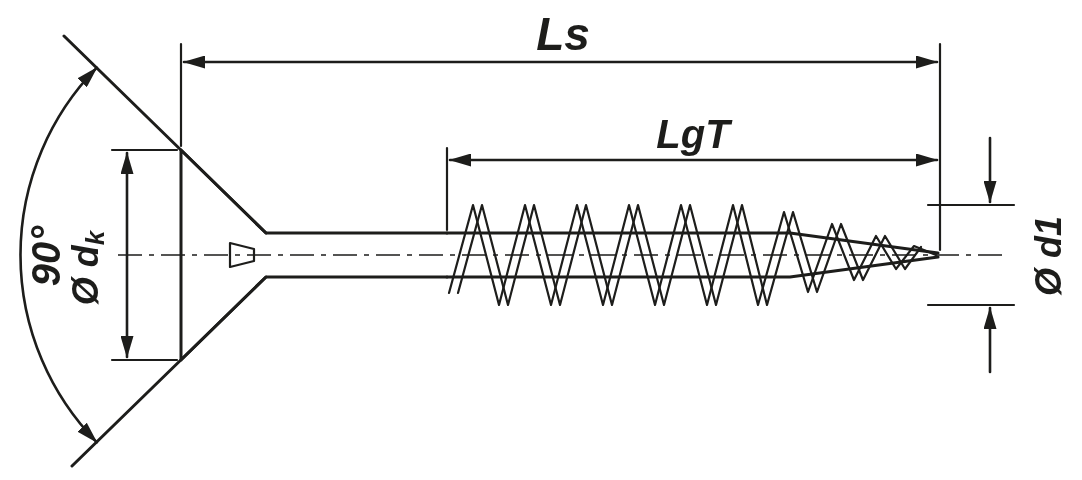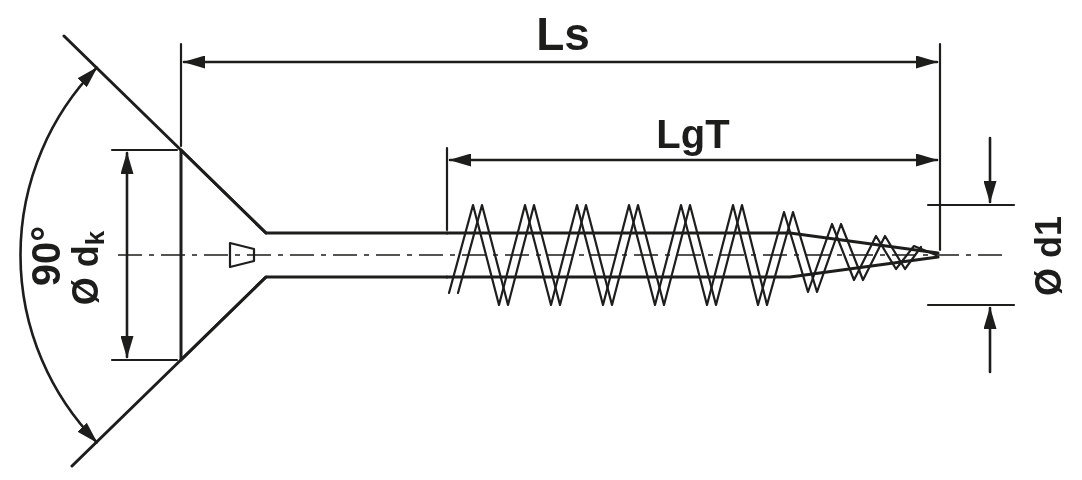--- a/index.html
+++ b/index.html
@@ -2,20 +2,21 @@
 <html><head>
 <meta charset="utf-8">
 <style>
   html,body{margin:0;padding:0;background:#ffffff;}
   .stage{
     position:relative;
     width:1064px;height:480px;
     background:#ffffff;
     overflow:hidden;
     font-family:"Liberation Sans", sans-serif;
+    font-style:italic;
   }
   svg{display:block;}
   .ln{stroke:#1d1d1b;stroke-width:3;fill:none;stroke-linecap:round;stroke-linejoin:round;}
   .outline{stroke-width:3;}
   .thread{stroke-width:2.2;}
   .dim{stroke-width:2.6;}
   .ext{stroke-width:2.2;}
   .cl{stroke:#1d1d1b;stroke-width:1.6;fill:none;stroke-dasharray:24 7 5 7;}
   .lbl{font-family:"Liberation Sans", sans-serif;font-weight:bold;fill:#1d1d1b;}
 </style>

